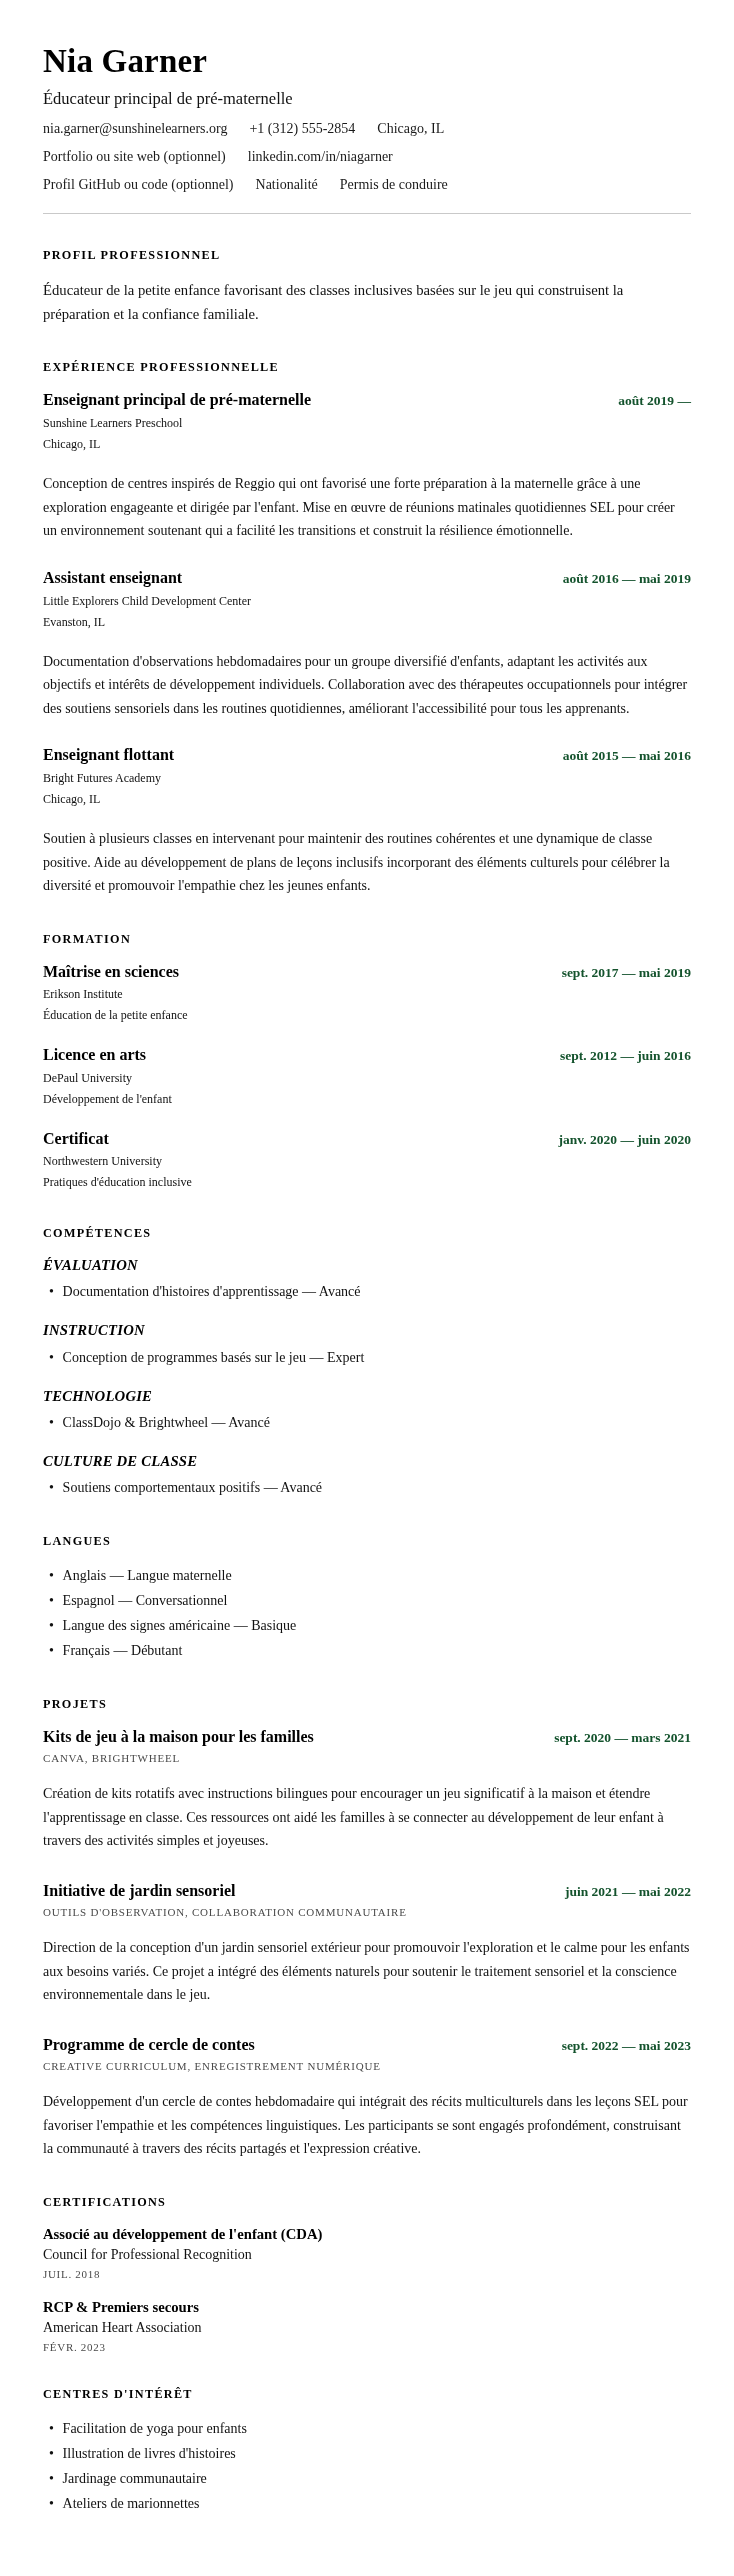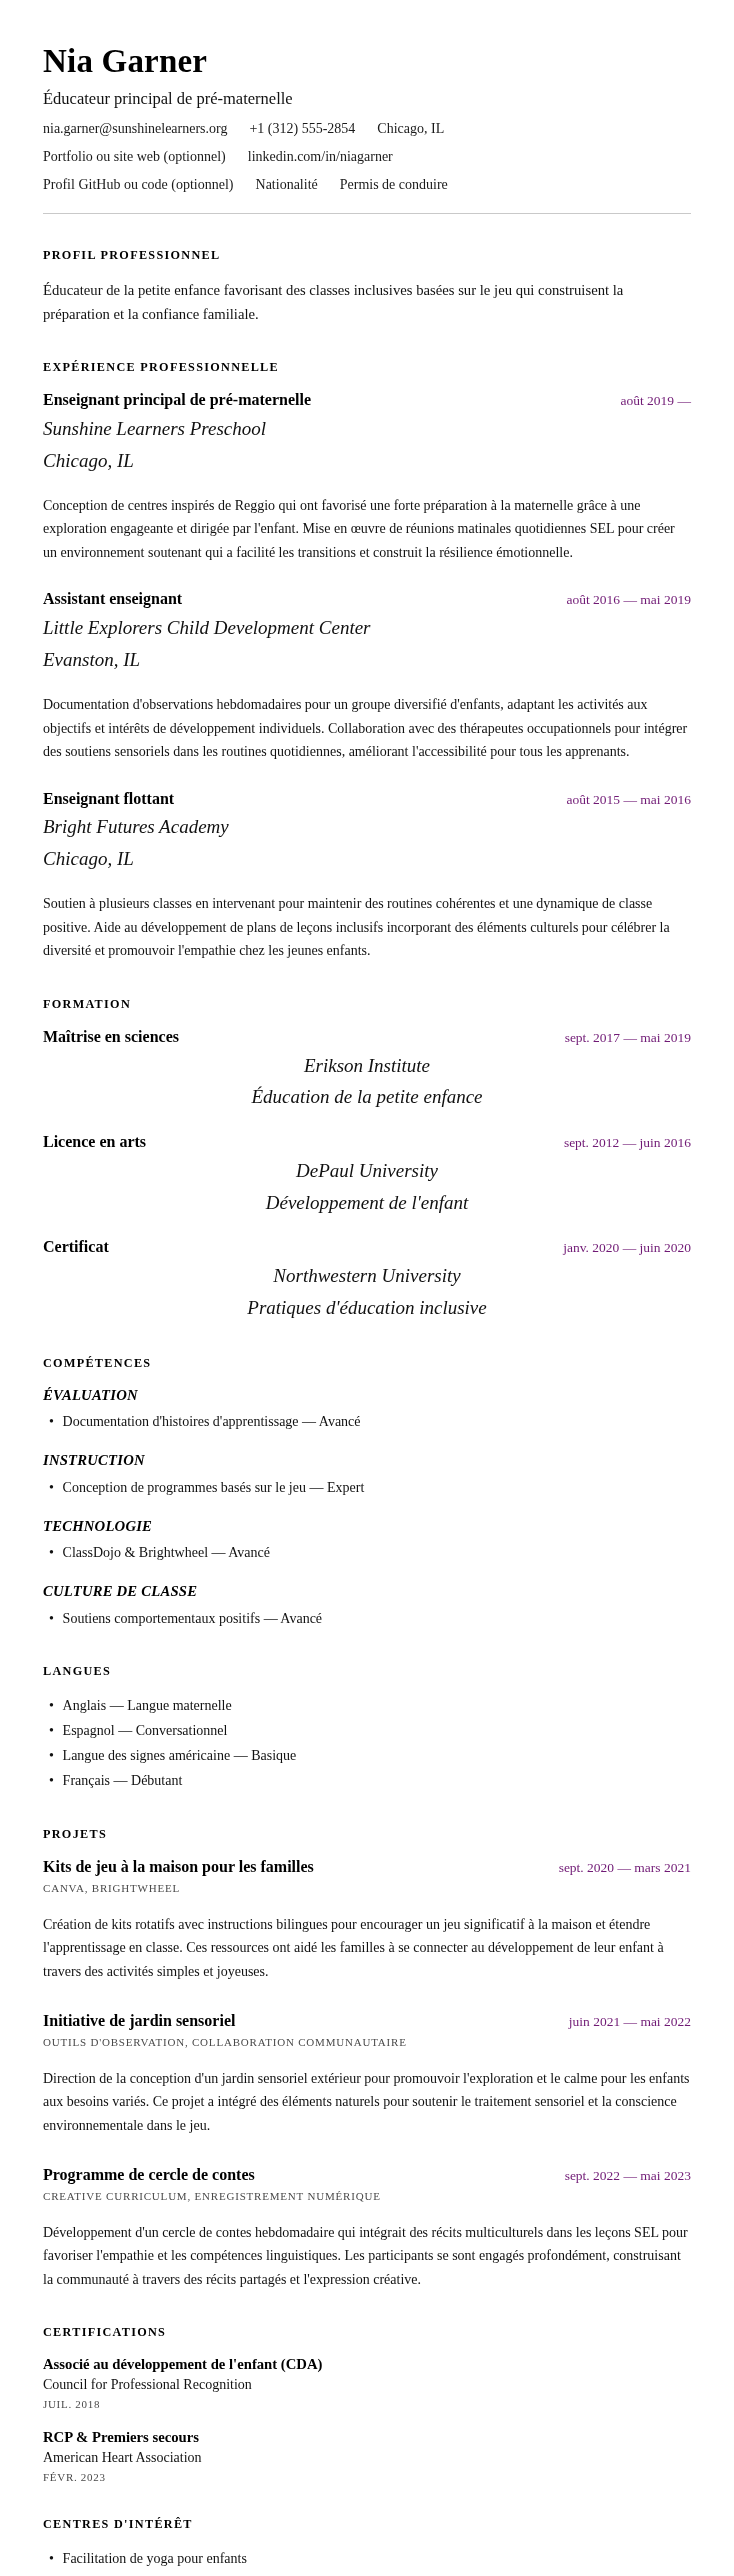--- a/index.html
+++ b/index.html
@@ -21,26 +21,26 @@
 
   .section { margin-top: 34px; }
   .section-heading { font-size: 12.2px; font-weight: 700; letter-spacing: 1.3px; color: #000; margin-bottom: 16px; }
 
   .profile-text { font-size: 14.7px; line-height: 1.62; }
 
   .entry { margin-bottom: 26px; }
   .entry:last-child { margin-bottom: 0; }
   .entry-head { display: flex; justify-content: space-between; align-items: baseline; }
   .entry-title { font-size: 16px; font-weight: 700; color: #000; }
-  .entry-dates { font-size: 13.5px; white-space: nowrap; margin-left: 14.7px; color: #701a75; }
-  .entry-sub { font-size: 19px; line-height: 1.55; margin-top: 2.4px; font-style: italic; }
+  .entry-dates { font-size: 13.5px; white-space: nowrap; margin-left: 14.7px; color: #14532d; font-weight: bold; }
+  .entry-sub { font-size: 12px; line-height: 1.55; margin-top: 2.4px; }
   .entry-sub.first { margin-top: 4.9px; }
   .entry-desc { font-size: 14px; line-height: 1.68; margin-top: 18.4px; }
 
-  .edu-entry { margin-bottom: 21px; text-align: center; }
+  .edu-entry { margin-bottom: 21px; }
   .edu-entry:last-child { margin-bottom: 0; }
 
   .skill-group { margin-bottom: 18.4px; }
   .skill-group:last-child { margin-bottom: 12px; }
   .skill-category { font-size: 14.7px; font-weight: 700; letter-spacing: 0.2px; margin-bottom: 7.3px; color: #000; font-style: italic; }
 
   ul.bullets { list-style: none; font-size: 14px; line-height: 1.62; }
   ul.bullets li { padding-left: 19.6px; position: relative; margin-bottom: 2.4px; }
   ul.bullets li::before { content: "•"; position: absolute; left: 6.1px; top: 0; }
 

